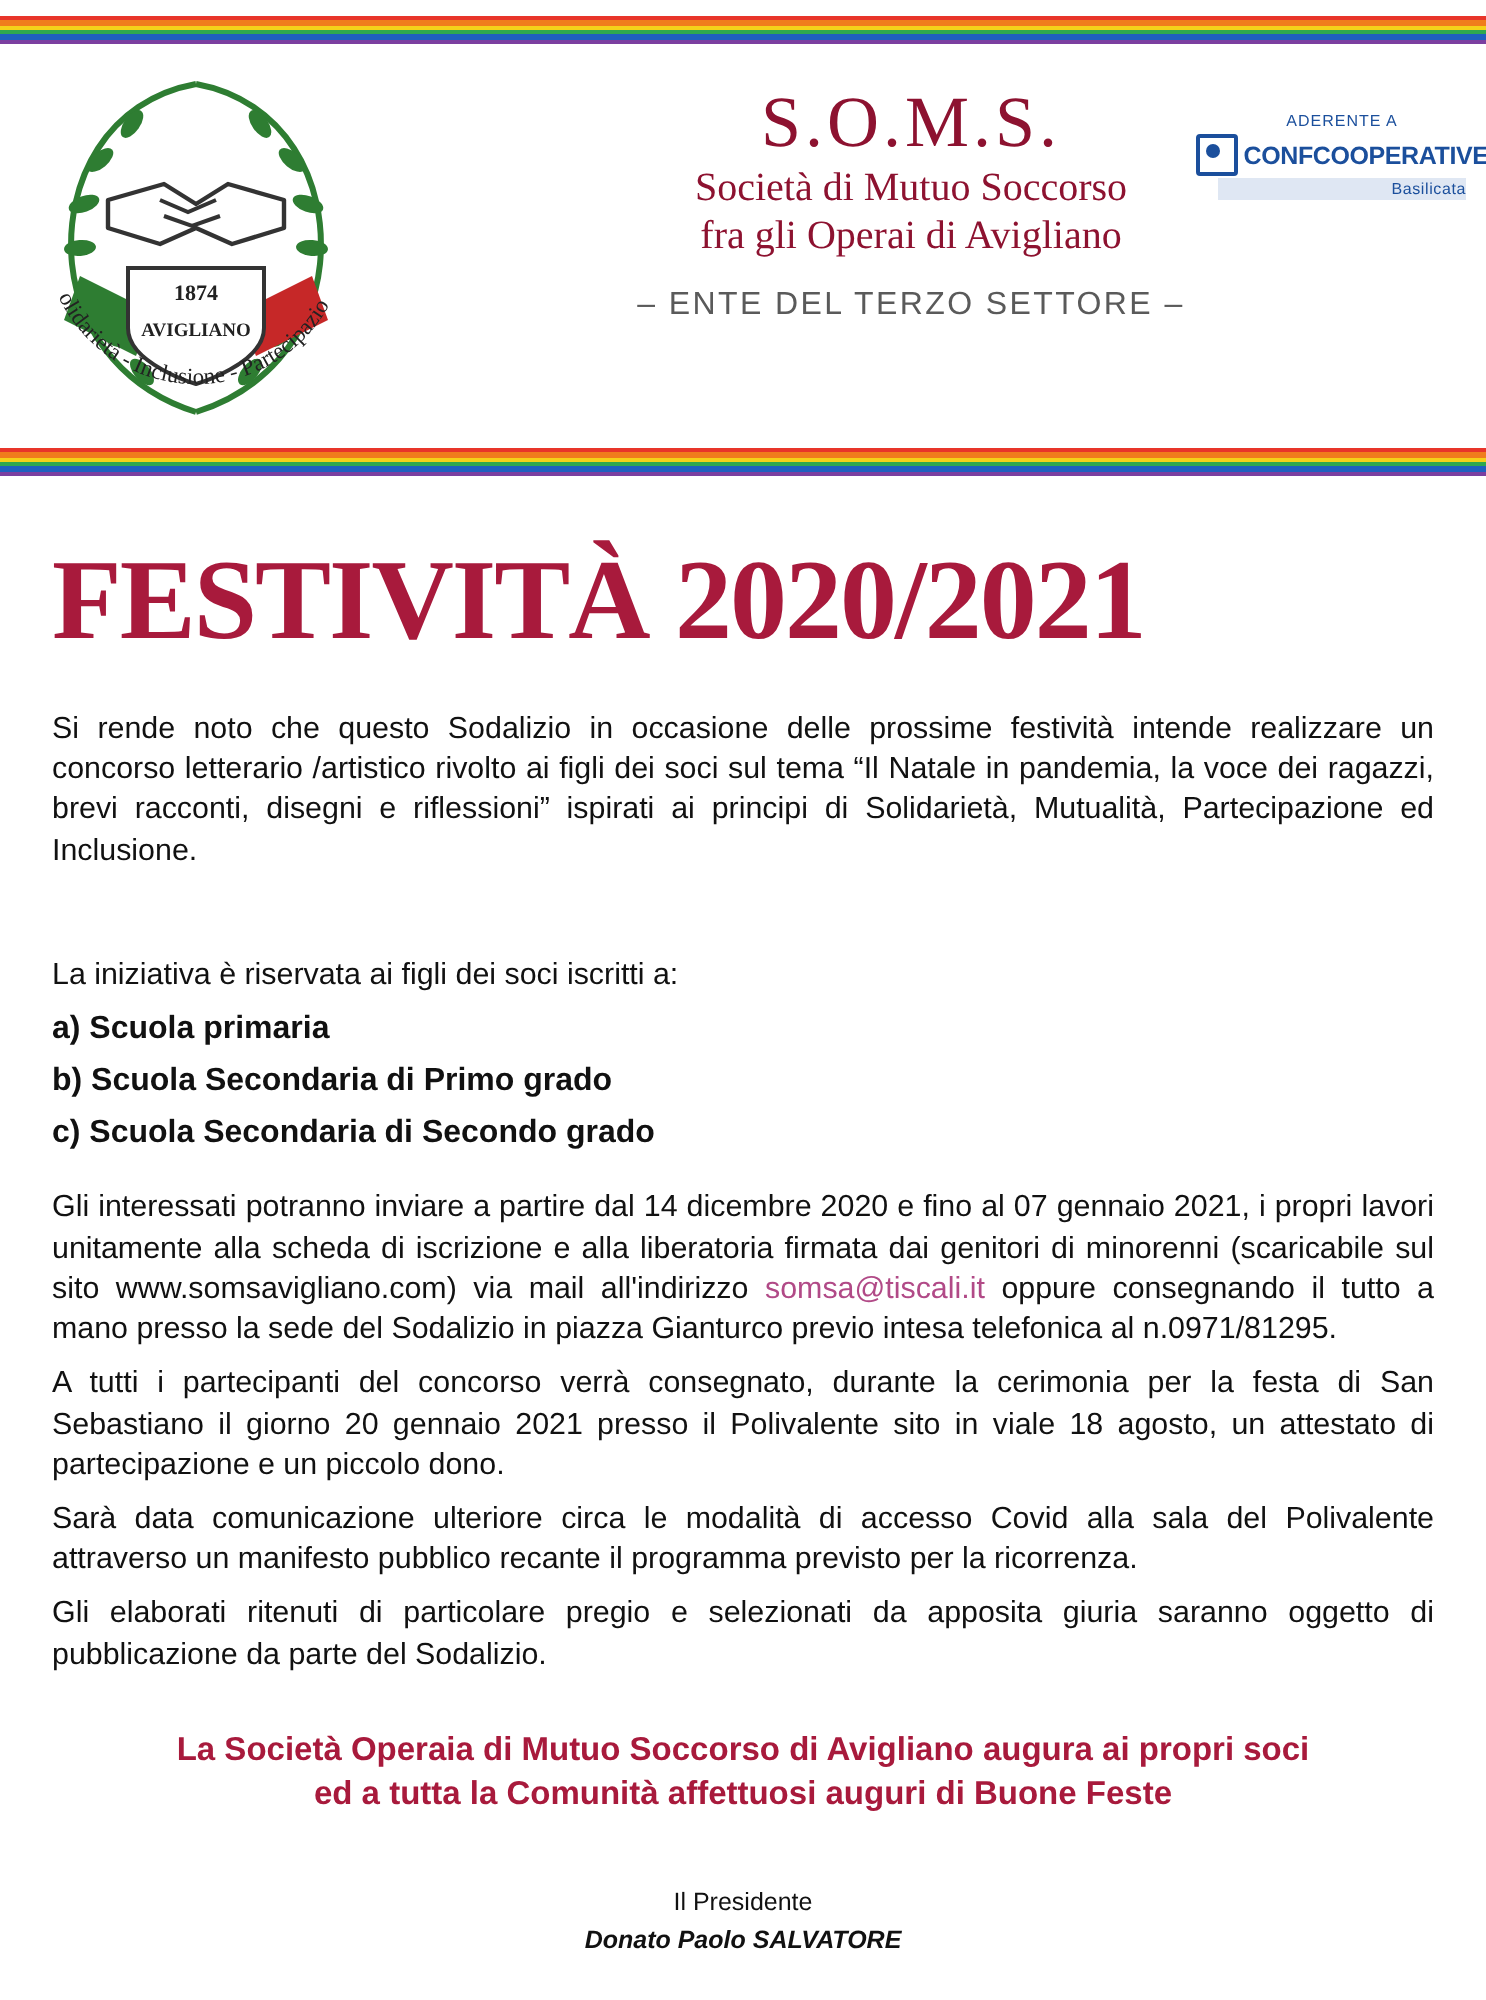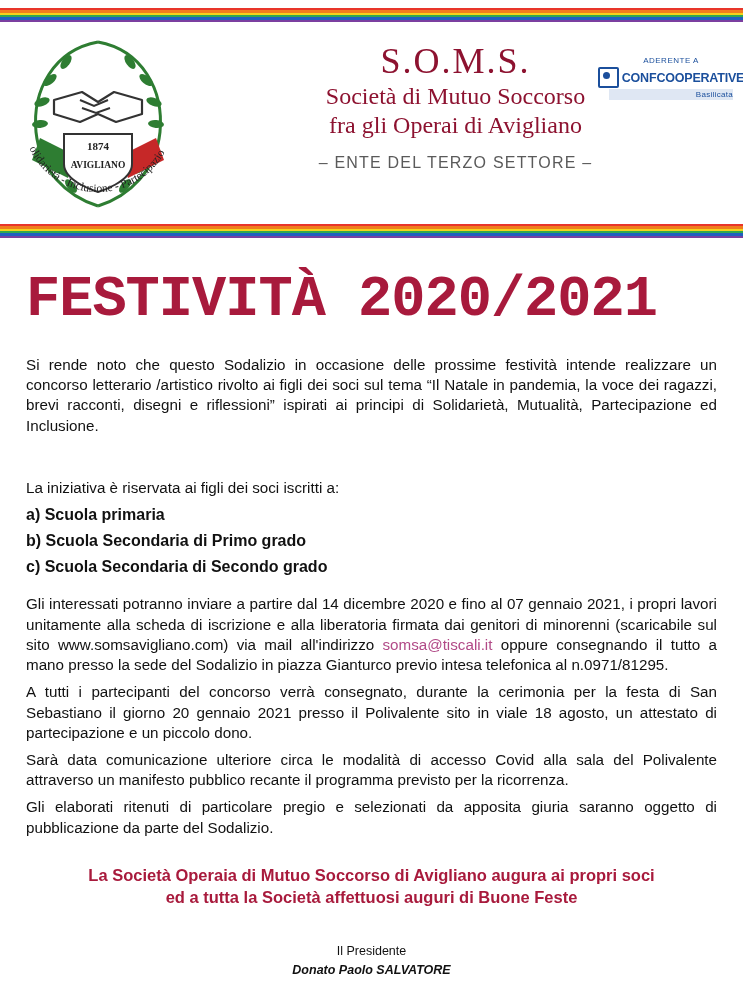--- a/index.html
+++ b/index.html
@@ -67,21 +67,21 @@
     font-family: "Liberation Serif", serif;
     font-size: 36px;
     letter-spacing: 2px;
     color: #8d1230;
     font-weight: normal;
     line-height: 1.1;
     margin: 0;
   }
   .soms-sub1, .soms-sub2 {
     font-family: "Liberation Serif", serif;
-    font-size: 24px;
+    font-size: 20px;
     color: #8d1230;
     line-height: 1.22;
     margin: 0;
   }
   .soms-ente {
     font-family: "Liberation Sans", sans-serif;
     font-size: 16px;
     letter-spacing: 1.2px;
     color: #5a5a5a;
     margin-top: 14px;
@@ -138,21 +138,21 @@
     letter-spacing: .3px;
     text-align: right;
   }
 
   
   .content {
     padding: 0 26px;
     box-sizing: border-box;
   }
   h1.festivita {
-    font-family: Liberation Mono, monospace;
+    font-family: Liberation Serif, serif;
     font-size: 57px;
     font-weight: bold;
     color: #a81a3c;
     margin: 34px 0 26px 0;
     letter-spacing: -1px;
     line-height: 1;
   }
   p.para {
     font-size: 15.2px;
     line-height: 1.33;
@@ -298,21 +298,21 @@
     <div class="block-gap"></div>
 
     <p class="para"><span>Gli interessati potranno inviare a partire dal 14 dicembre 2020 e fino al 07 gennaio 2021, i propri lavori unitamente alla scheda di iscrizione e alla liberatoria firmata dai genitori di minorenni (scaricabile sul sito www.somsavigliano.com) via mail all'indirizzo </span><a class="mail" href="#">somsa@tiscali.it</a><span> oppure consegnando il tutto a mano presso la sede del Sodalizio in piazza Gianturco previo intesa telefonica al n.0971/81295.</span></p>
 
     <p class="para">A tutti i partecipanti del concorso verrà consegnato, durante la cerimonia per la festa di San Sebastiano il giorno 20 gennaio 2021 presso il Polivalente sito  in viale 18 agosto,  un attestato di partecipazione e un piccolo dono.</p>
     <p class="para">Sarà data comunicazione ulteriore circa le modalità di accesso Covid alla sala del Polivalente attraverso un manifesto pubblico recante il programma previsto per la ricorrenza.</p>
     <p class="para">Gli elaborati ritenuti di particolare pregio e selezionati da apposita giuria saranno oggetto di pubblicazione da parte del Sodalizio.</p>
 
     <div class="closing">
       <div>La Società Operaia di Mutuo Soccorso di Avigliano augura ai propri soci</div>
-      <div>ed a tutta la Società affettuosi auguri di Buone Feste</div>
+      <div>ed a tutta la Comunità affettuosi auguri di Buone Feste</div>
     </div>
 
     <div class="sign">
       <div>Il Presidente</div>
       <div class="name">Donato Paolo SALVATORE</div>
     </div>
 
   </div>
 </div>
 

